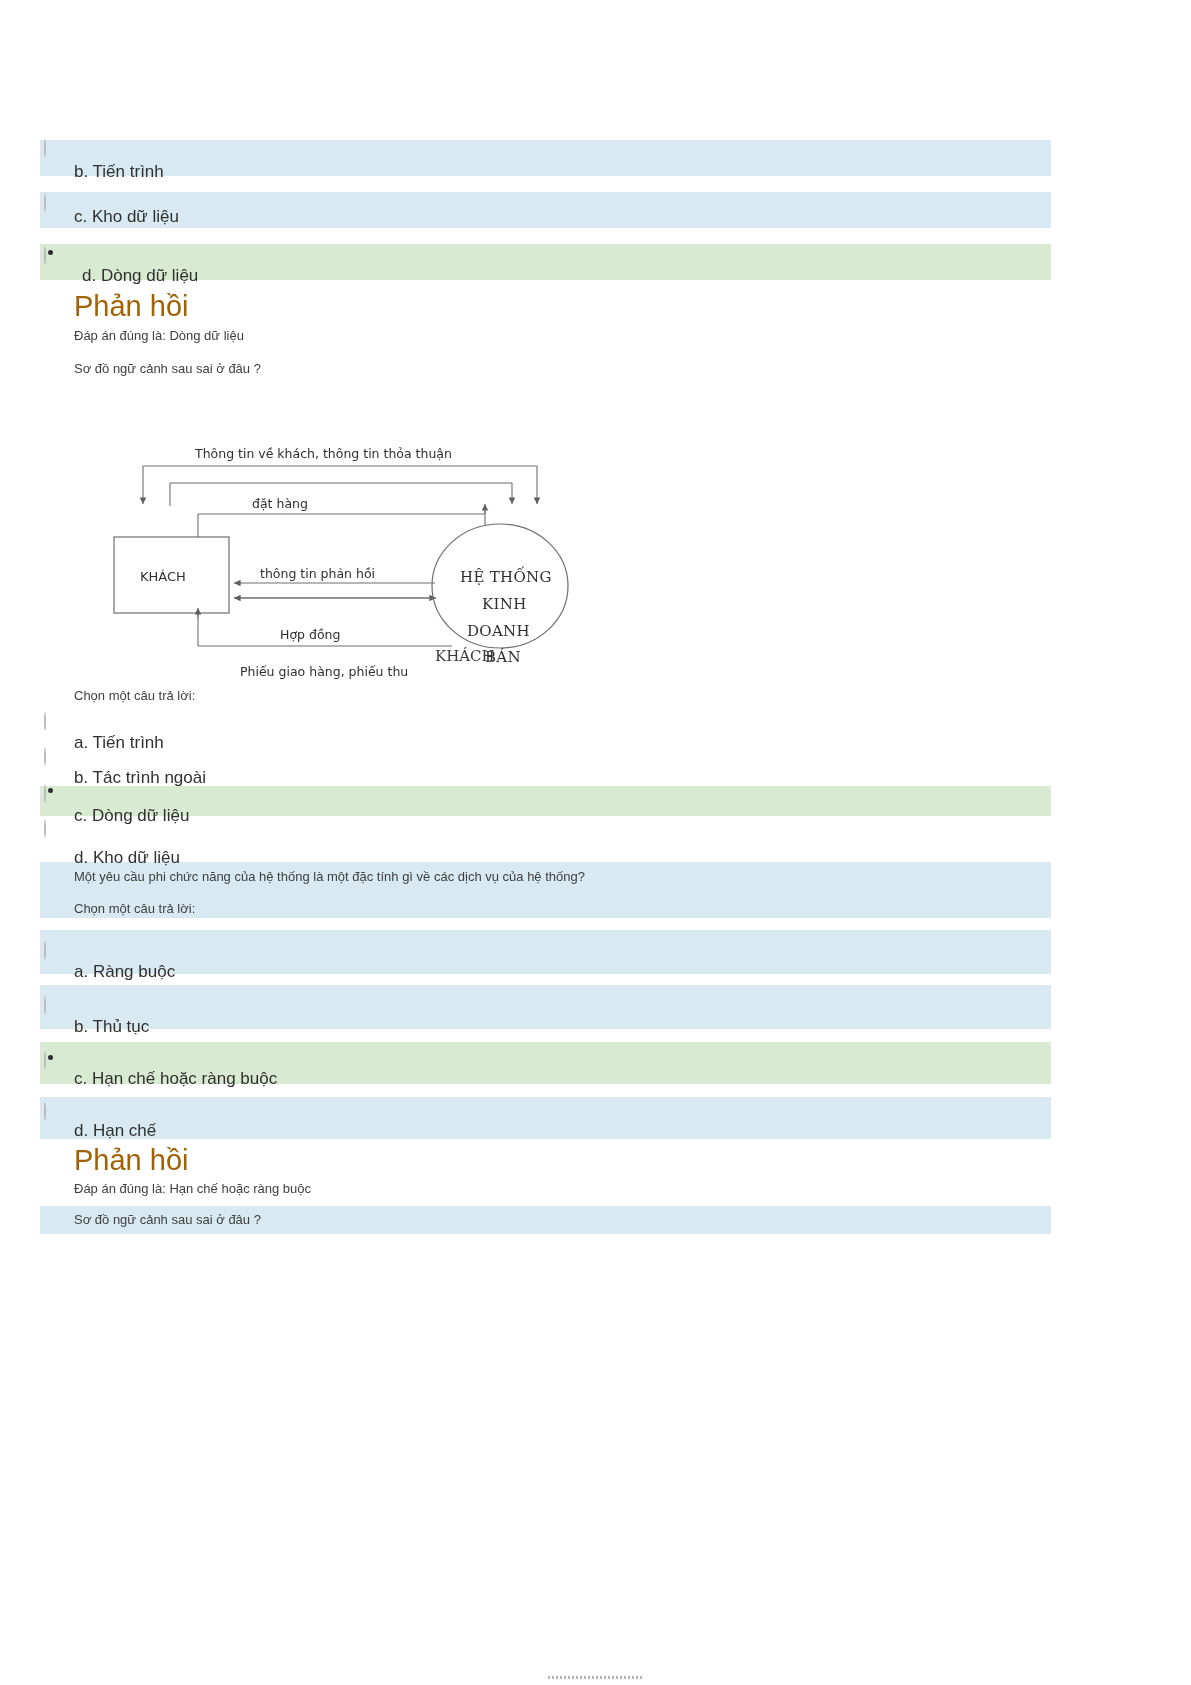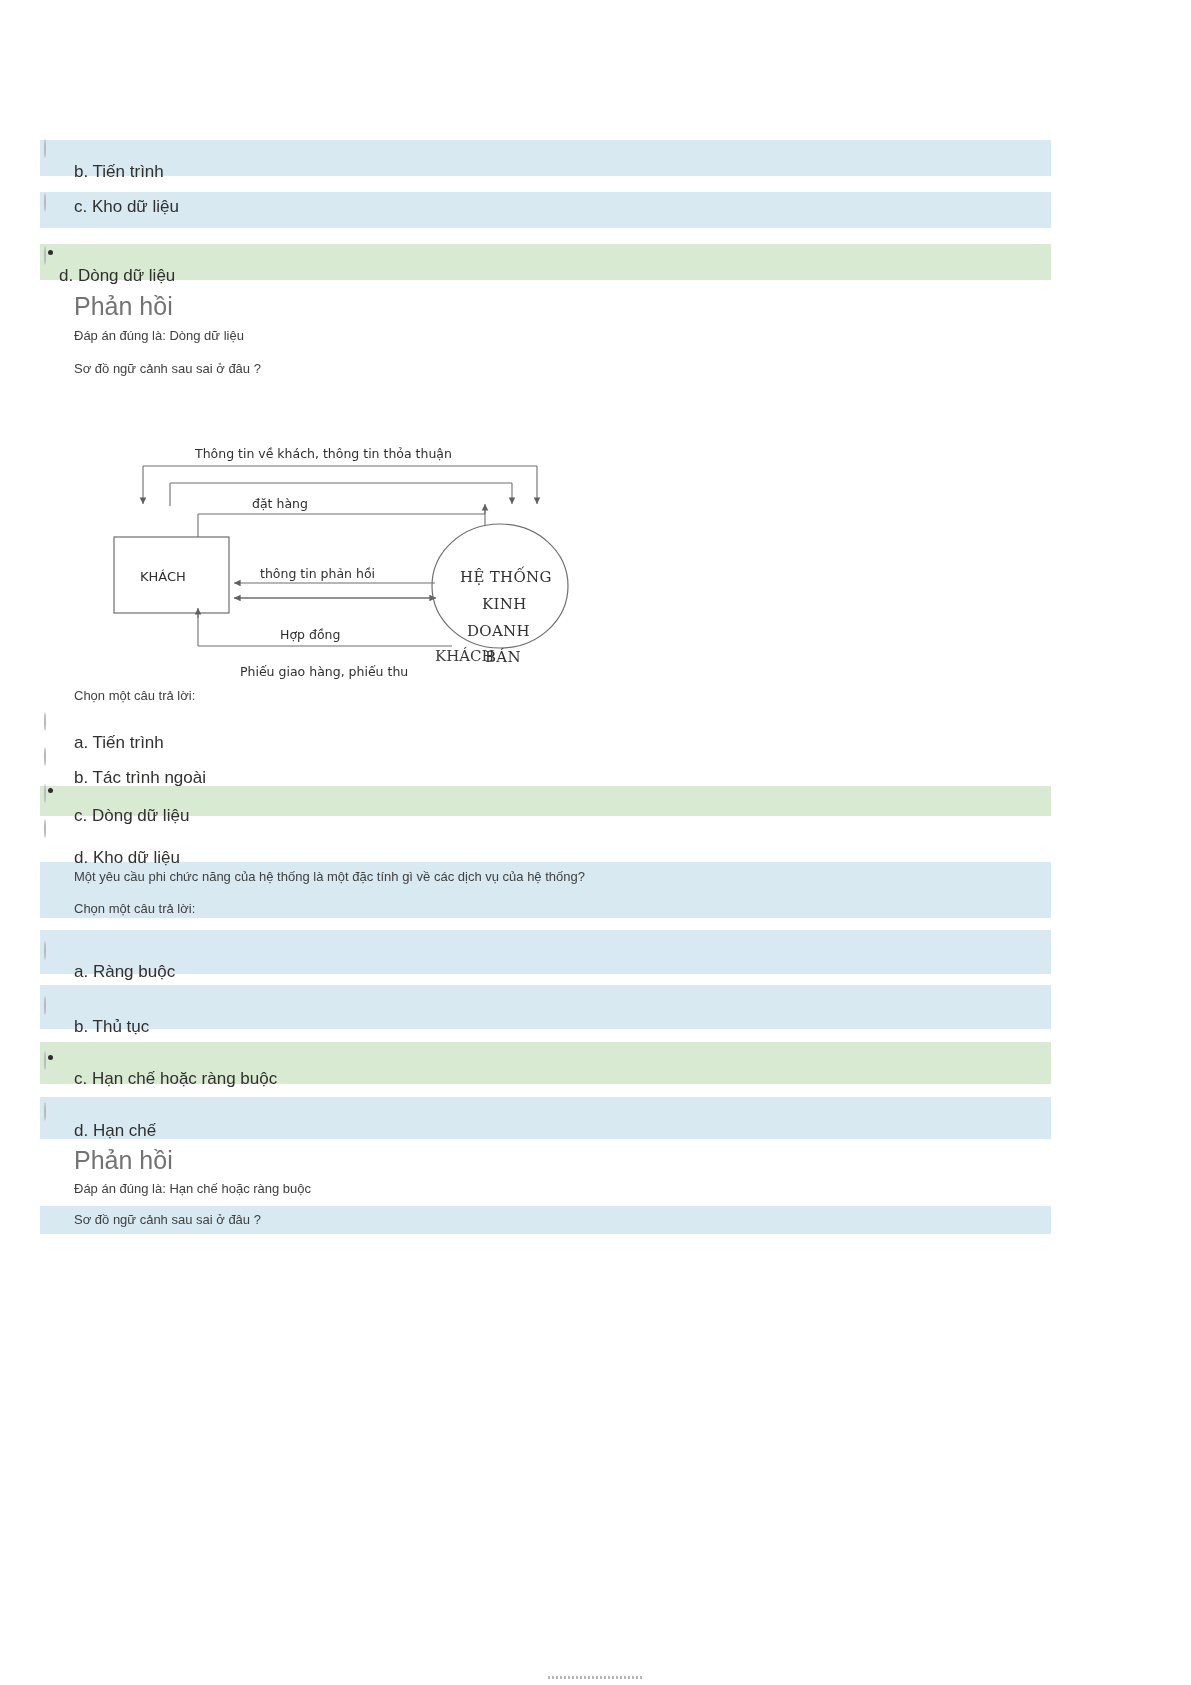--- a/index.html
+++ b/index.html
@@ -63,23 +63,23 @@
     margin-top: 12px;
   }
   .radio-abs {
     position: absolute;
     z-index: 3;
   }
 
   .heading {
     position: absolute;
     z-index: 2;
-    font-size: 25px;
+    font-size: 29px;
     line-height: 28px;
-    color: #737373;
+    color: #a16207;
     font-weight: normal;
     white-space: nowrap;
   }
   .body-text {
     position: absolute;
     z-index: 2;
     font-size: 13px;
     line-height: 21px;
     color: #404040;
     white-space: nowrap;
@@ -144,26 +144,26 @@
   <div class="band green" style="top:244px;  height:36px;"></div>
 
   <span class="radio-abs" style="left:44px; top:140px;">
     <span class="radio"></span>
   </span>
   <div class="row-text" style="left:74px; top:150px;">b. Tiến trình</div>
 
   <span class="radio-abs" style="left:44px; top:194px;">
     <span class="radio"></span>
   </span>
-  <div class="row-text" style="left:74px; top:185px;">c. Kho dữ liệu</div>
+  <div class="row-text" style="left:74px; top:195px;">c. Kho dữ liệu</div>
 
   <span class="radio-abs" style="left:44px; top:247px;">
     <span class="radio checked"></span>
   </span>
-  <div class="row-text" style="left:59px; top:254px;">d. Dòng dữ liệu</div>
+  <div class="row-text" style="left:82px; top:254px;">d. Dòng dữ liệu</div>
 
   <div class="heading" style="left:74px; top:292px;">Phản hồi</div>
   <div class="body-text" style="left:74px; top:325px;">Đáp án đúng là: Dòng dữ liệu</div>
 
   <div class="body-text" style="left:74px; top:358px;">Sơ đồ ngữ cảnh sau sai ở đâu ?</div>
 
   <div class="diagram">
     <svg width="480" height="285" viewBox="0 0 480 285" xmlns="http://www.w3.org/2000/svg">
       <defs>
         <marker id="ah" markerWidth="7" markerHeight="7" refX="6" refY="3" orient="auto">

